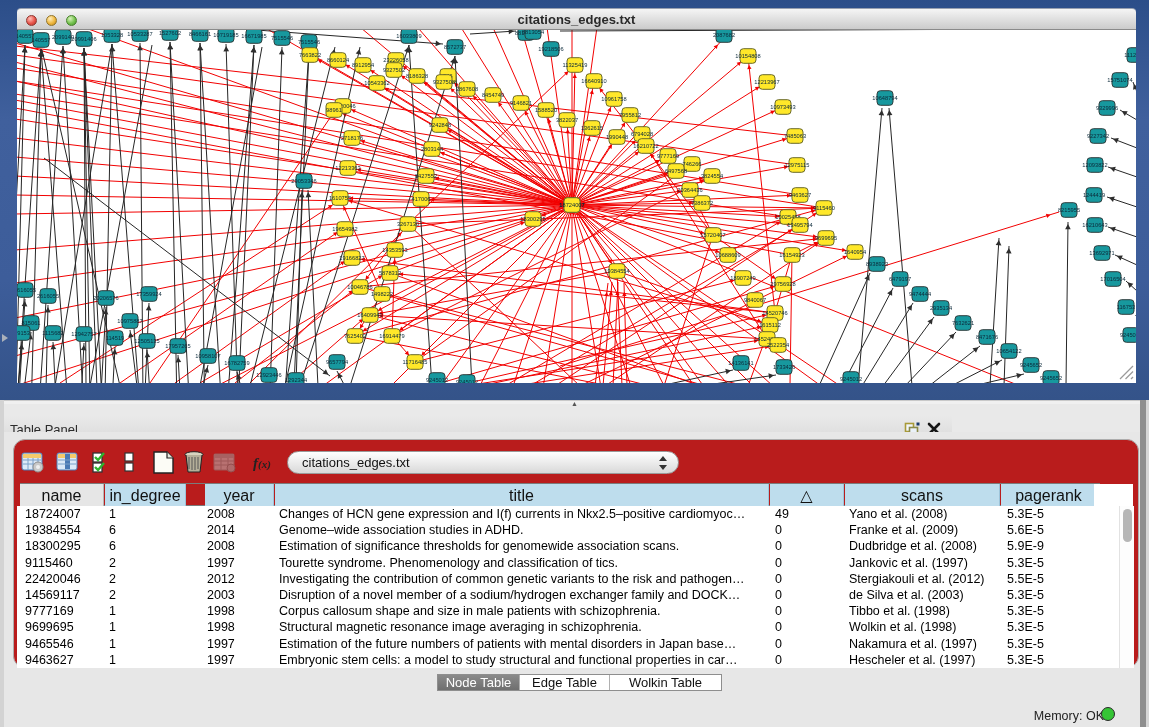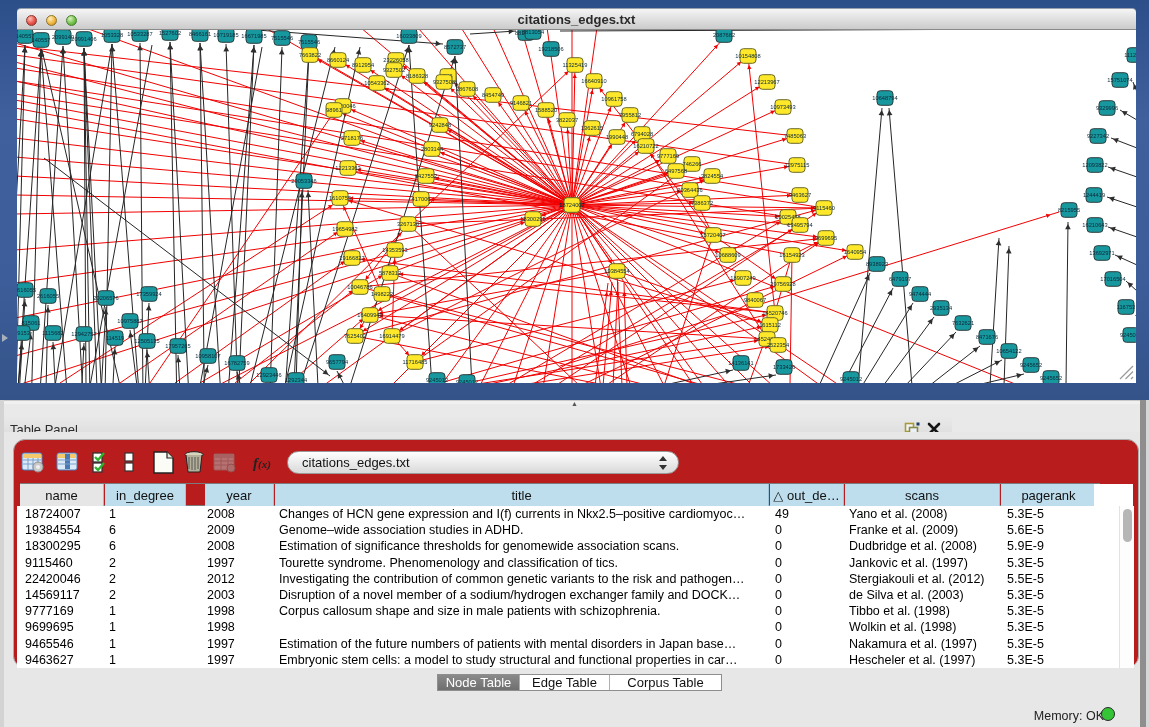--- a/index.html
+++ b/index.html
@@ -7,21 +7,21 @@
 .tbar{height:22px;background:linear-gradient(#f5f5f5,#cbcbcb);border-bottom:1px solid #8a8a8a;border-top:1px solid #98a0b0;border-radius:4px 4px 0 0;position:relative}
 .tbar .title{text-align:center;font-size:13px;color:#2a2a2a;line-height:22px;font-weight:bold}
 .lamp{position:absolute;top:6px;width:11px;height:11px;border-radius:50%}
 .canvas{height:353px;background:#fff;overflow:hidden;position:relative}
 .divider{position:absolute;left:0;top:400px;width:1149px;height:4px;background:#f0f0f0;border-top:1px solid #c9c9c9}
 .tpbar{position:absolute;left:0;top:416px;width:952px;height:28px;background:linear-gradient(#e9e9e9,#dadada);border-bottom:1px solid #c2c2c2}
 .tpbar .t{position:absolute;left:10px;top:6px;font-size:13px;color:#2c2c2c}
 .panel{position:absolute;left:0;top:432px;width:1149px;height:295px;background:#e7e7e7}
 .box{position:absolute;left:13px;top:7px;width:1126px;height:229px;background:#b91c1c;border:1px solid #adadad;border-radius:12px}
 .combo{position:absolute;left:273px;top:11px;width:392px;height:23px;border:1px solid #9a9a9a;border-radius:12px;background:linear-gradient(#ffffff,#d9d9d9);font-size:13px;color:#111;line-height:21px;padding-left:14px}
-.hdr{position:absolute;left:6px;top:43px;width:1080px;height:23px;border-top:1px solid #7b7b7b;border-bottom:1px solid #7b7b7b;font-size:13px;color:#111}
+.hdr{position:absolute;left:6px;top:43px;width:1080px;height:23px;border-top:1px solid #7b7b7b;border-bottom:1px solid #7b7b7b;font-size:16px;color:#111}
 .hdr span{position:absolute;top:0;height:23px;line-height:23px;text-align:center;background:#bedded;border-right:1px solid #9dc4da}
 .rows{position:absolute;left:3px;top:66px;width:1116px;height:162px;font-size:12.5px;color:#000;overflow:hidden;background:#fff}
 .trow{position:relative;height:16.2px;line-height:16.4px;white-space:nowrap}
 .trow span{position:absolute;top:0;overflow:hidden}
 .c1{left:8px;width:92px} .c2{left:92px;width:80px} .c3{left:190px;width:70px} .c4{left:262px;width:486px}
 .c5{left:758px;width:70px} .c6{left:832px;width:150px} .c7{left:990px;width:100px}
 .sbar{position:absolute;right:4px;top:66px;width:15px;height:162px;background:#fdfdfd;border-left:1px solid #e2e2e2}
 .thumb{position:absolute;left:3px;top:3px;width:9px;height:33px;background:#b6b6b6;border-radius:5px}
 .seg{position:absolute;left:437px;top:242px;height:17px;border:1px solid #8e8e8e;border-radius:0;display:flex;font-size:13px;overflow:hidden;background:#fff}
 .seg div{line-height:16px;color:#111;text-align:center}
@@ -836,21 +836,21 @@
           <span class="c2">1</span>
           <span class="c3">2008</span>
           <span class="c4">Changes of HCN gene expression and I(f) currents in Nkx2.5–positive cardiomyoc…</span>
           <span class="c5">49</span>
           <span class="c6">Yano et al. (2008)</span>
           <span class="c7">5.3E-5</span>
         </div>
 <div class="trow">
           <span class="c1">19384554</span>
           <span class="c2">6</span>
-          <span class="c3">2009</span>
+          <span class="c3">2014</span>
           <span class="c4">Genome–wide association studies in ADHD.</span>
           <span class="c5">0</span>
           <span class="c6">Franke et al. (2009)</span>
           <span class="c7">5.6E-5</span>
         </div>
 <div class="trow">
           <span class="c1">18300295</span>
           <span class="c2">6</span>
           <span class="c3">2008</span>
           <span class="c4">Estimation of significance thresholds for genomewide association scans.</span>
@@ -891,20 +891,21 @@
           <span class="c3">1998</span>
           <span class="c4">Corpus callosum shape and size in male patients with schizophrenia.</span>
           <span class="c5">0</span>
           <span class="c6">Tibbo et al. (1998)</span>
           <span class="c7">5.3E-5</span>
         </div>
 <div class="trow">
           <span class="c1">9699695</span>
           <span class="c2">1</span>
           <span class="c3">1998</span>
+          <span class="c4">Structural magnetic resonance image averaging in schizophrenia.</span>
           <span class="c5">0</span>
           <span class="c6">Wolkin et al. (1998)</span>
           <span class="c7">5.3E-5</span>
         </div>
 <div class="trow">
           <span class="c1">9465546</span>
           <span class="c2">1</span>
           <span class="c3">1997</span>
           <span class="c4">Estimation of the future numbers of patients with mental disorders in Japan base…</span>
           <span class="c5">0</span>
@@ -921,19 +922,19 @@
           <span class="c7">5.3E-5</span>
         </div>
   </div>
   <div class="sbar">
         <div class="thumb"></div>
       </div>
  </div>
  <div class="seg">
       <div class="sel" style="width:81px">Node Table</div>
       <div style="width:90px">Edge Table</div>
-      <div style="width:112px">Corpus Table</div>
+      <div style="width:112px">Wolkin Table</div>
     </div>
  <div class="statusl">Memory: OK</div>
  <div class="dot"></div>
 </div>
 <div class="lstrip"></div>
 <div class="rstrip"></div>
 <div class="rstrip2"></div>
 </body></html>

